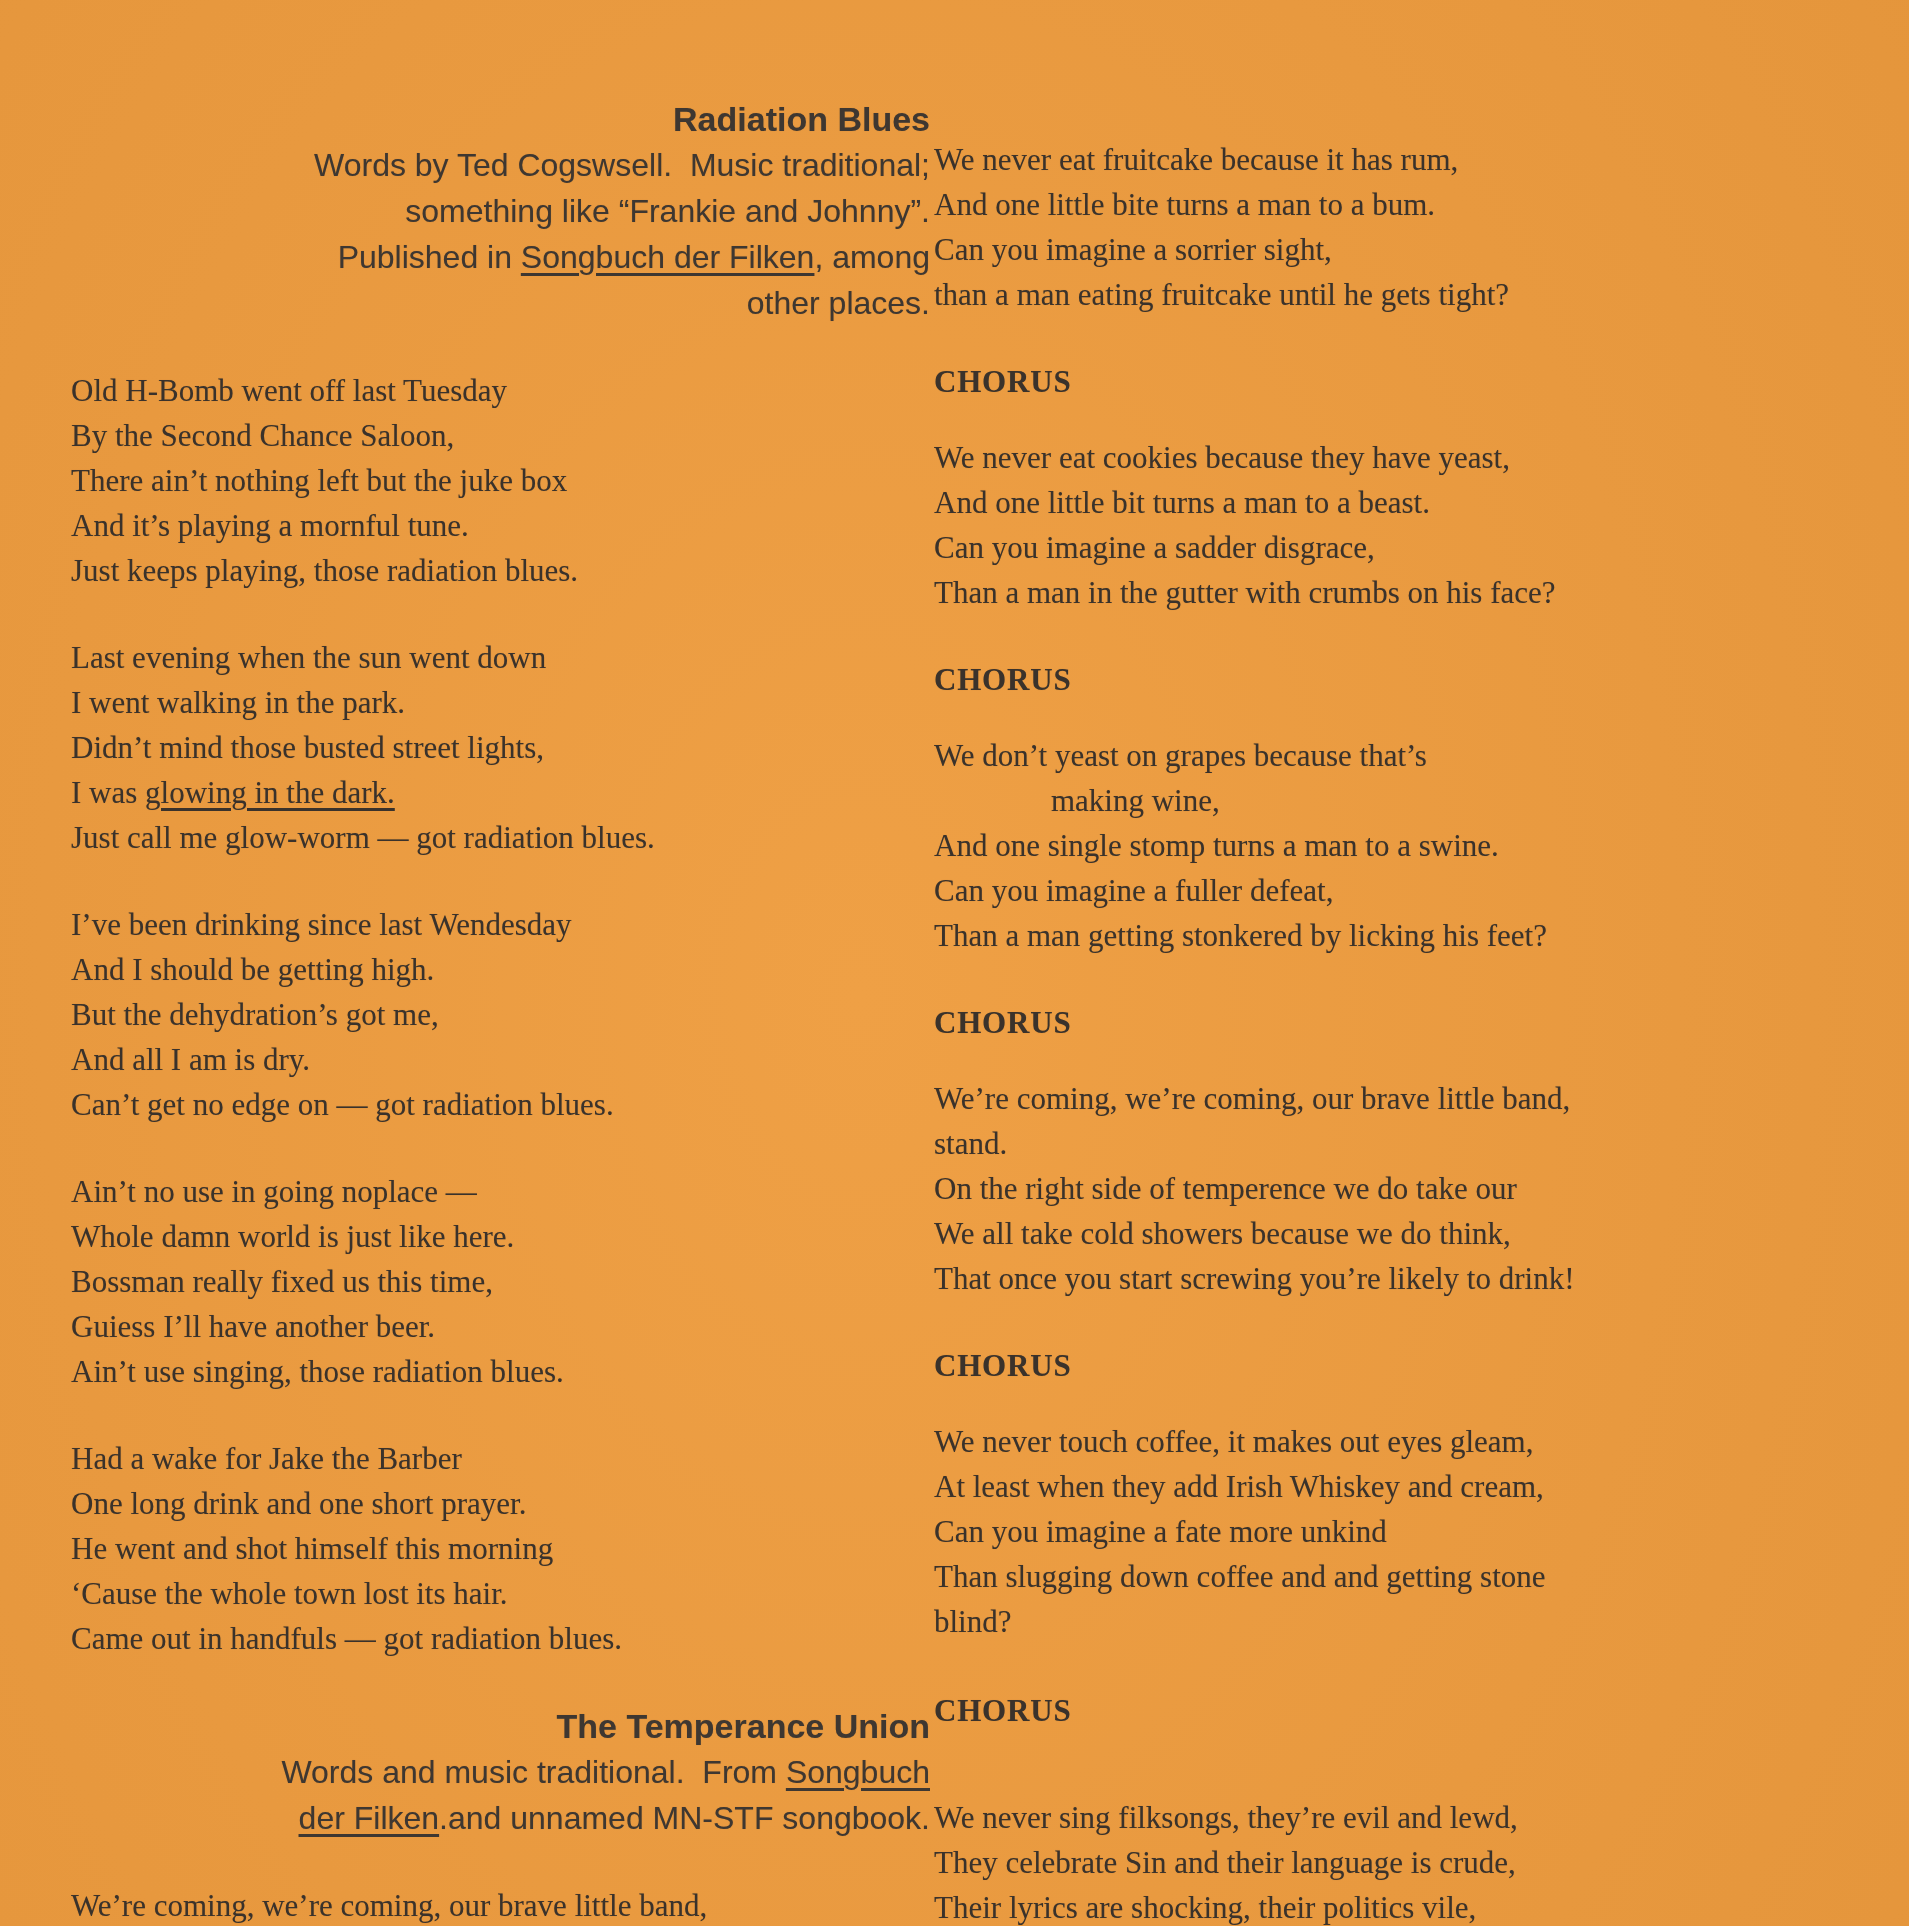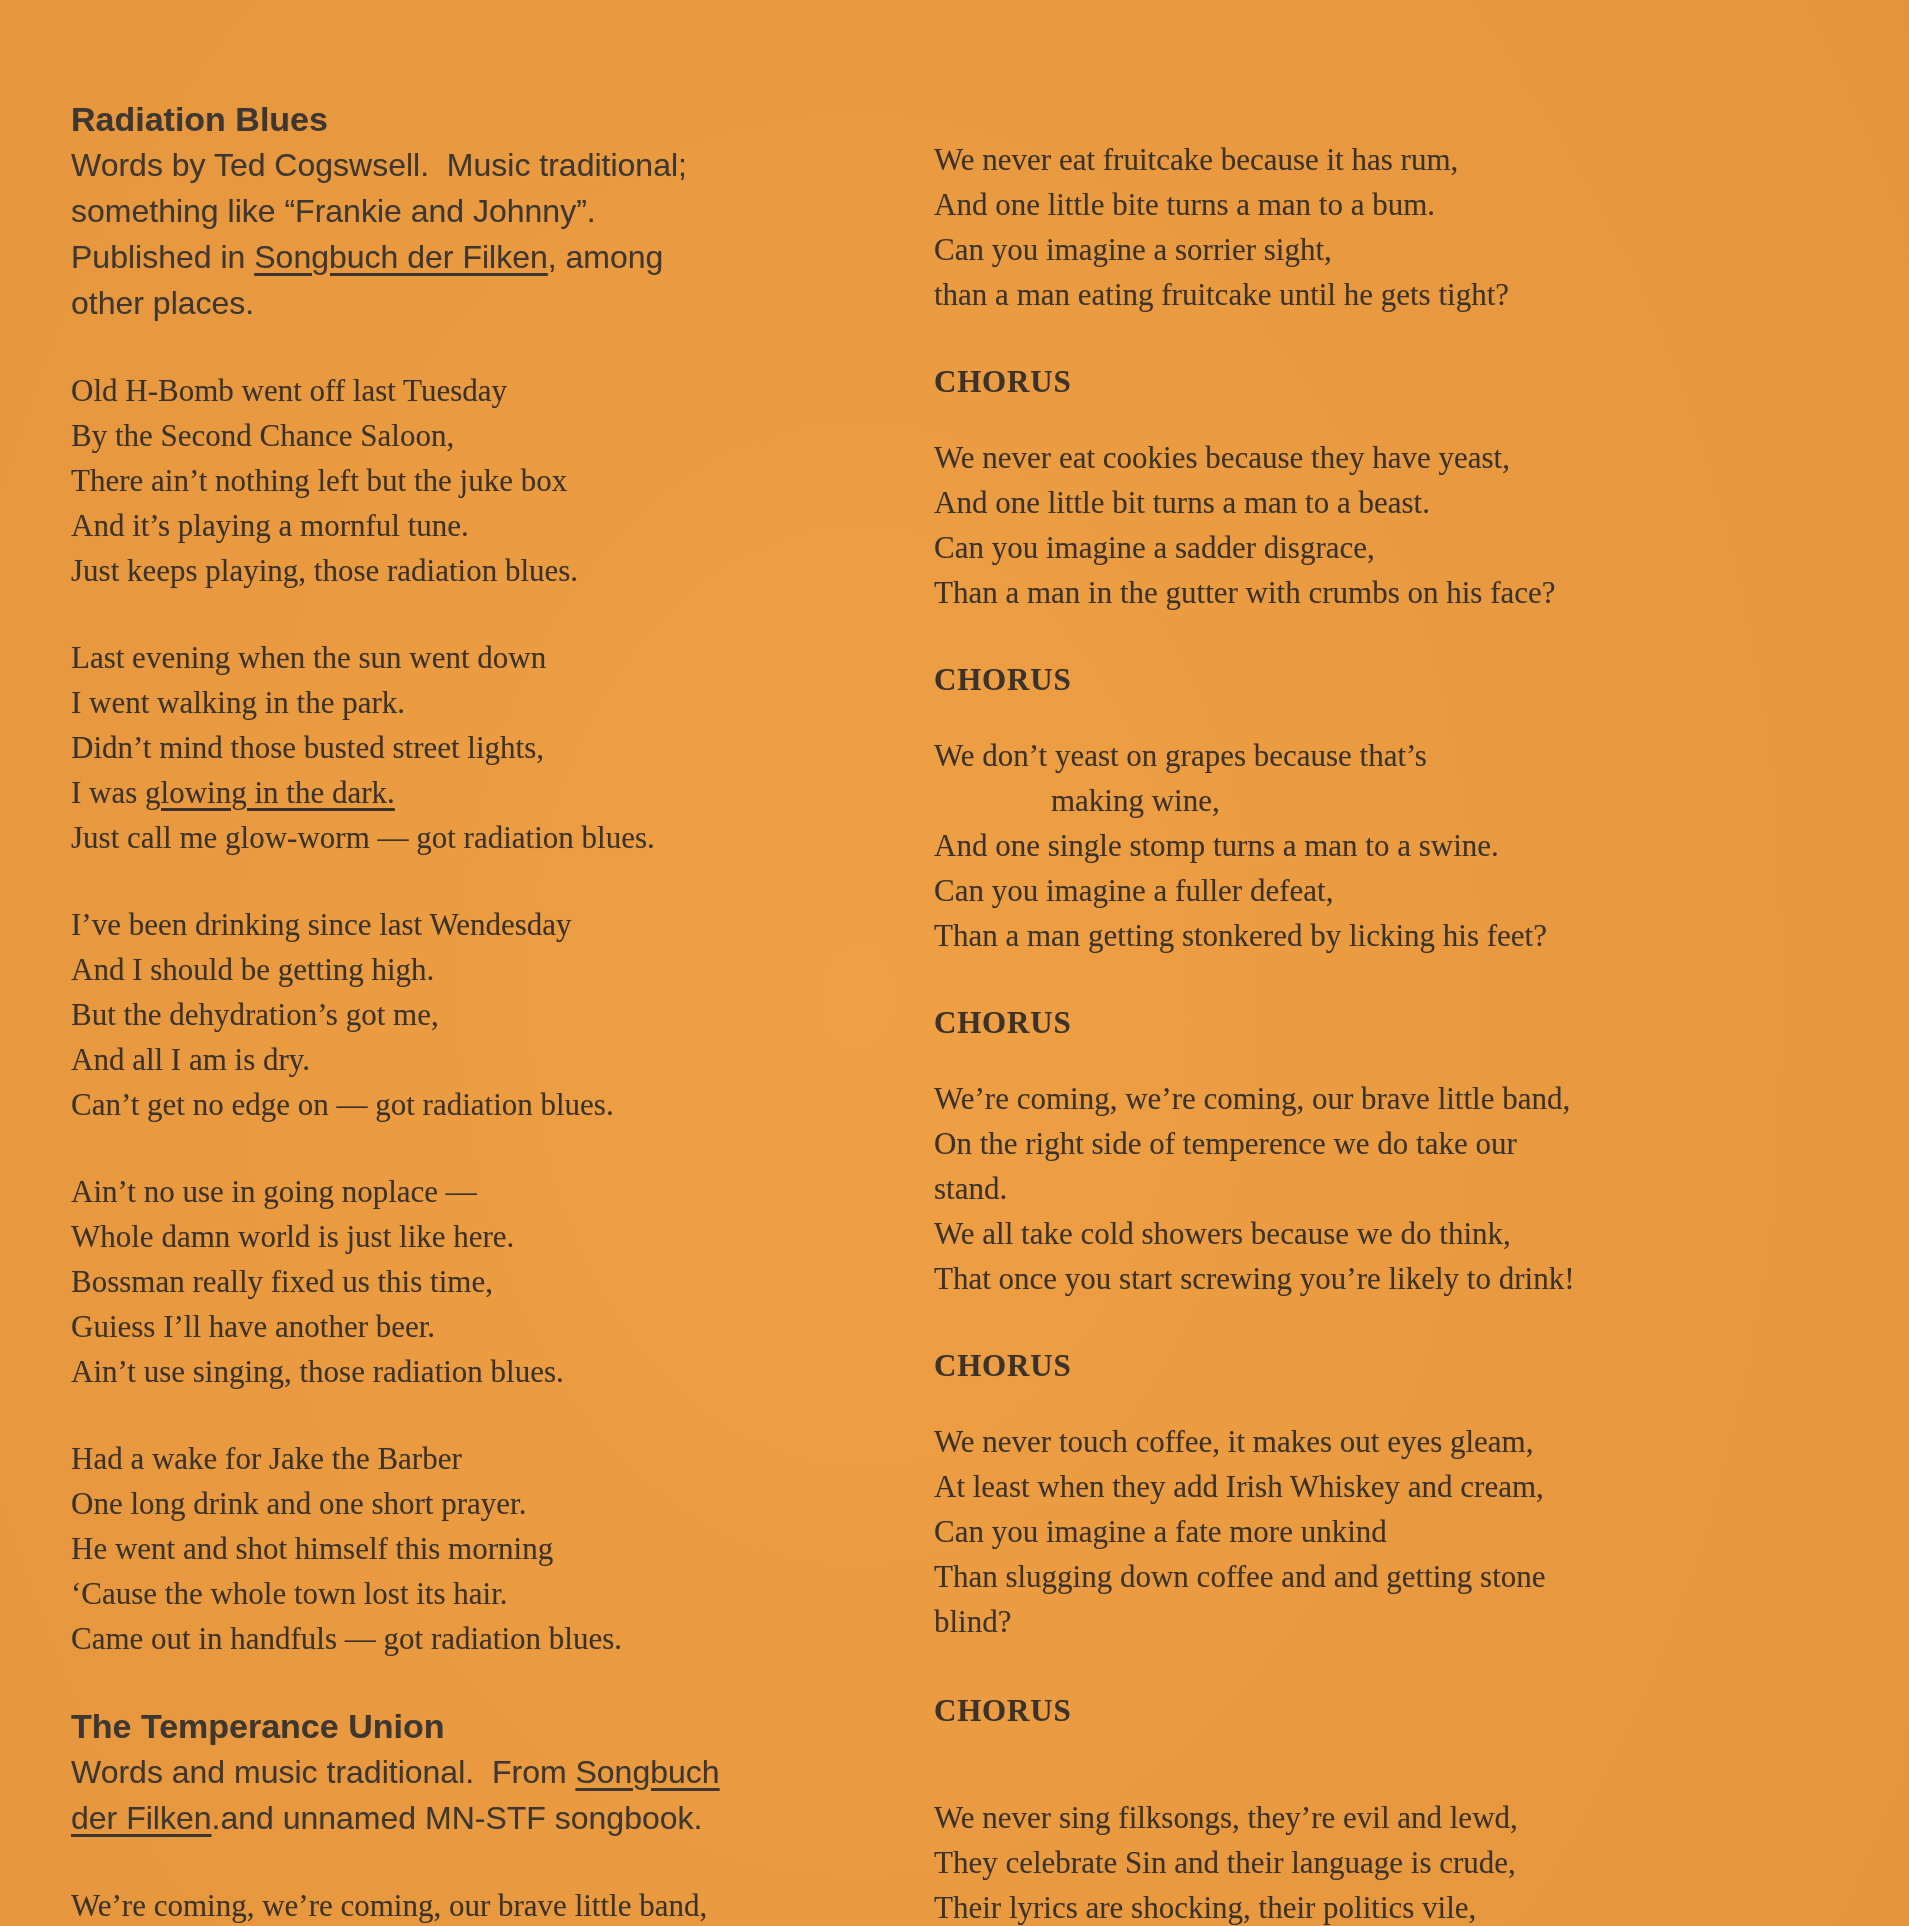--- a/index.html
+++ b/index.html
@@ -15,21 +15,21 @@
 
   .line{
     font-size:31px;line-height:45px;white-space:pre-wrap;
     text-shadow:0 0 0.8px rgba(60,50,40,0.25);
   }
   .indent{padding-left:117px;}
 
   .heading{margin-bottom:42px;}
   .heading .line{
     font-family:"Liberation Sans", sans-serif;
-    font-size:32px;line-height:46px;text-align:left;color:#3e3731;
+    font-size:32px;line-height:46px;text-align:right;color:#3e3731;
   }
   .heading .line.bold{font-weight:bold;font-size:34px;}
 
   .stanza{margin-bottom:42px;}
 
   .chorus-label{margin:14px 0 31px 0;}
   .chorus-label .line{letter-spacing:0.8px;font-weight:bold;}
   .chorus-label.gap-large{margin-top:44px;margin-bottom:62px;}
 
   span.u{
@@ -118,22 +118,22 @@
       <div class="line indent"><span>making wine,</span></div>
       <div class="line"><span>And one single stomp turns a man to a swine.</span></div>
       <div class="line"><span>Can you imagine a fuller defeat,</span></div>
       <div class="line"><span>Than a man getting stonkered by licking his feet?</span></div>
     </div>
     <div class="chorus-label">
       <div class="line">CHORUS</div>
     </div>
     <div class="stanza">
       <div class="line"><span>We’re coming, we’re coming, our brave little band,</span></div>
+      <div class="line"><span>stand.</span></div>
       <div class="line"><span>On the right side of temperence we do take our</span></div>
-      <div class="line"><span>stand.</span></div>
       <div class="line"><span>We all take cold showers because we do think,</span></div>
       <div class="line"><span>That once you start screwing you’re likely to drink!</span></div>
     </div>
     <div class="chorus-label">
       <div class="line">CHORUS</div>
     </div>
     <div class="stanza">
       <div class="line"><span>We never touch coffee, it makes out eyes gleam,</span></div>
       <div class="line"><span>At least when they add Irish Whiskey and cream,</span></div>
       <div class="line"><span>Can you imagine a fate more unkind</span></div>

